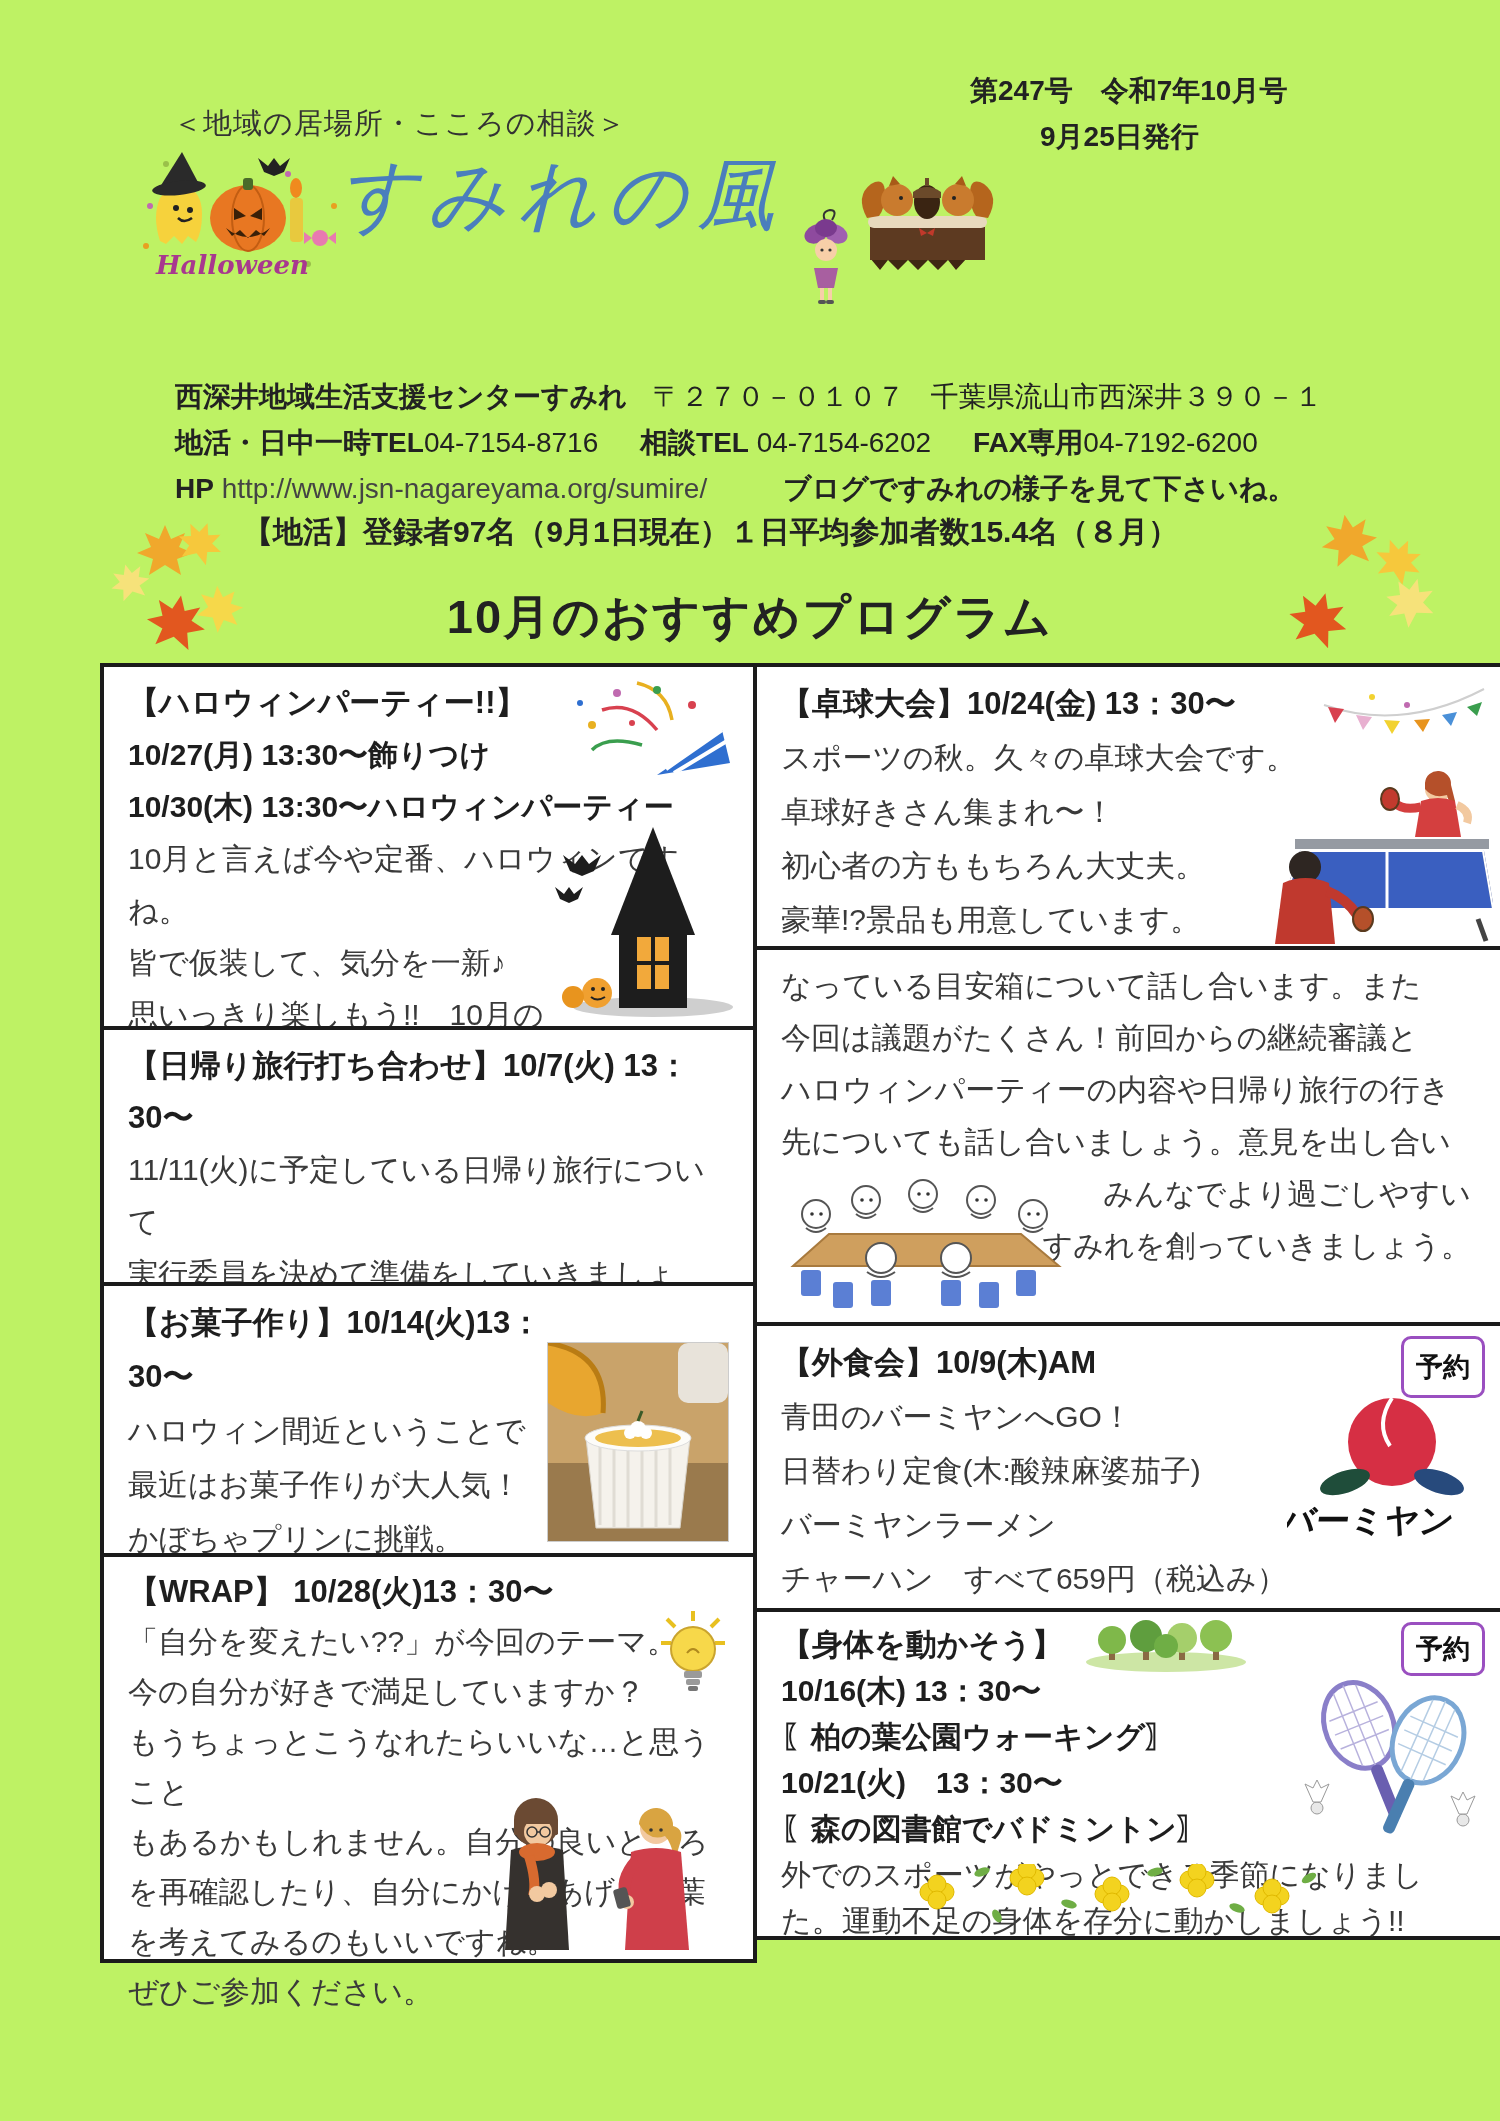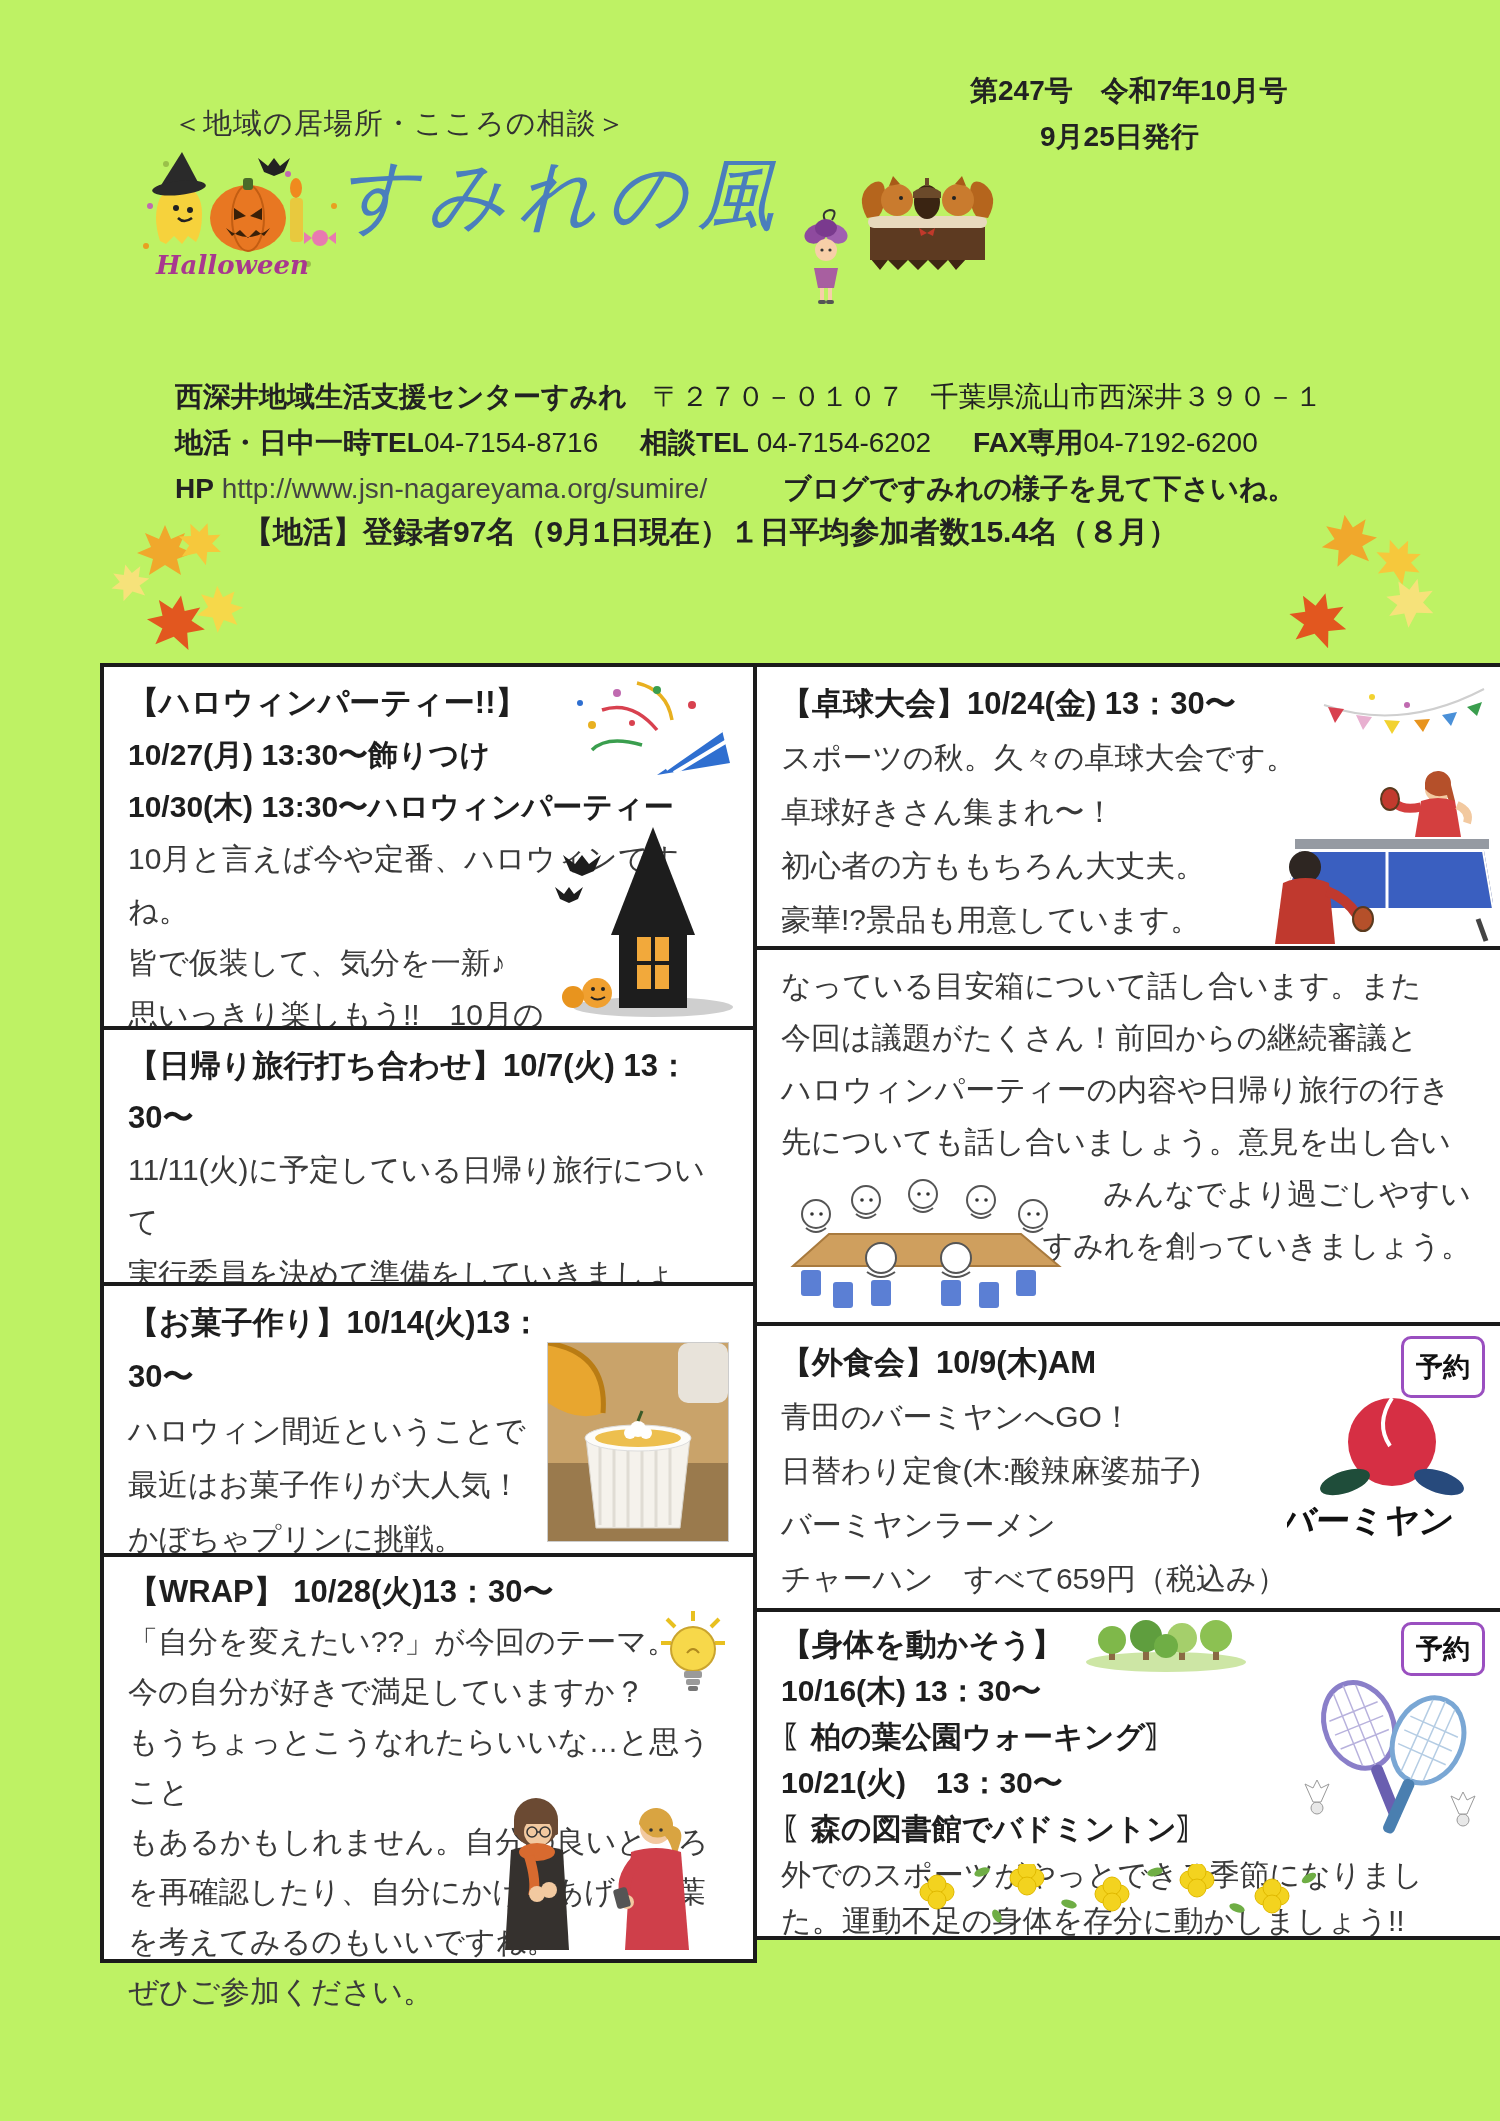--- a/index.html
+++ b/index.html
@@ -162,20 +162,21 @@
         <path d="M30 0 36 14 50 8 44 22 58 28 42 34 46 50 30 40 14 50 18 34 2 28 16 22 10 8 24 14 Z" fill="#f6c83c"></path>
       </g>
     <g transform="translate(40,70) scale(1.05) rotate(15)">
         <path d="M30 0 36 14 50 8 44 22 58 28 42 34 46 50 30 40 14 50 18 34 2 28 16 22 10 8 24 14 Z" fill="#e2571f"></path>
       </g>
     <g transform="translate(120,80) scale(0.9) rotate(-30)">
         <path d="M30 0 36 14 50 8 44 22 58 28 42 34 46 50 30 40 14 50 18 34 2 28 16 22 10 8 24 14 Z" fill="#f6e27a"></path>
       </g>
   </svg>
 
+  <div class="abs section-title">10月のおすすめプログラム</div>
 
   <div class="col" style="left:100px;top:663px;width:657px;">
 
     <div class="card lh52" style="height:367px;">
       <div class="ct">【ハロウィンパーティー!!】</div>
       <div class="ln lb">10/27(月) 13:30〜飾りつけ</div>
       <div class="ln lb">10/30(木) 13:30〜ハロウィンパーティー</div>
       <div class="ln">10月と言えば今や定番、ハロウィンですね。</div>
       <div class="ln">皆で仮装して、気分を一新♪</div>
       <div class="ln">思いっきり楽しもう!!　10月の</div>

